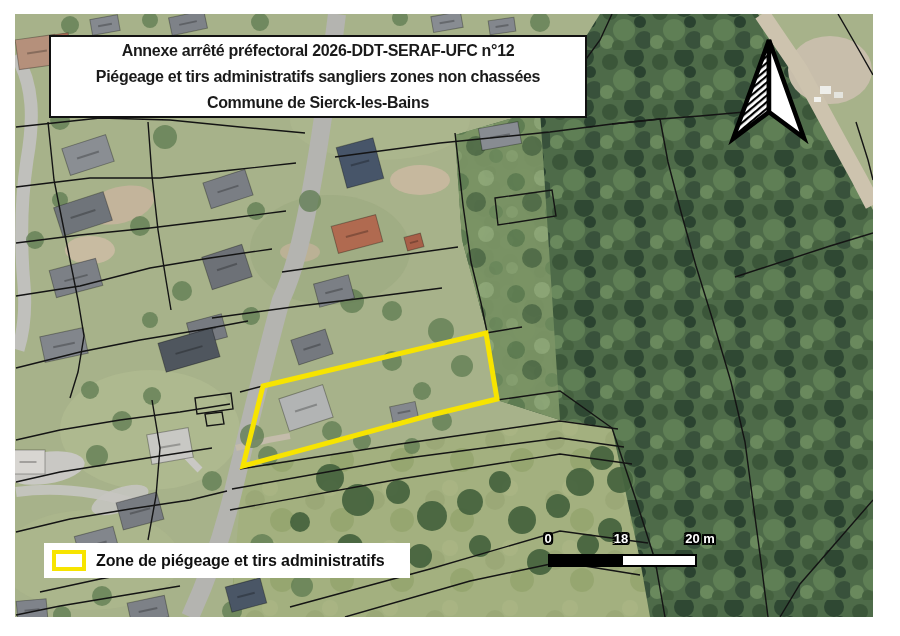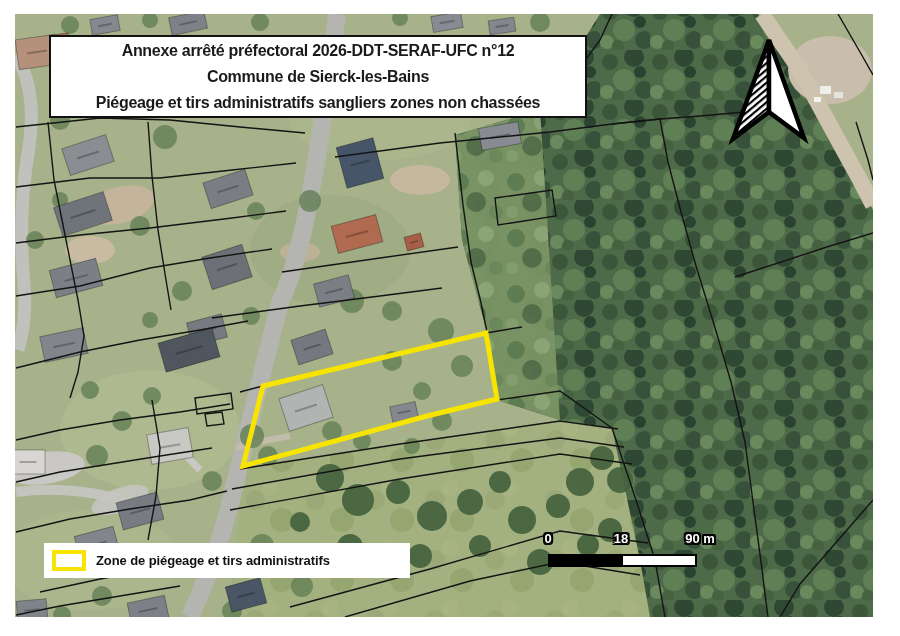--- a/index.html
+++ b/index.html
@@ -7,21 +7,21 @@
         font-family:"Liberation Sans","DejaVu Sans",sans-serif;}
   #map-svg{position:absolute;left:0;top:0;}
   .overlay{position:absolute;box-sizing:border-box;}
   #title-box{left:49px;top:35px;width:538px;height:83px;background:#ffffff;
              border:2px solid #111;display:flex;flex-direction:column;justify-content:center;
              align-items:center;text-align:center;}
   #title-box .tl{font-weight:700;font-size:16px;line-height:26px;color:#1a1a1a;letter-spacing:-0.3px;white-space:nowrap;}
   #legend-box{left:44px;top:543px;width:366px;height:35px;background:#ffffff;
               display:flex;align-items:center;padding-left:8px;}
   #legend-swatch{width:26px;height:13px;background:#ffffff;border:4px solid #f7e400;margin-right:10px;flex:0 0 auto;}
-  #legend-label{font-weight:700;font-size:13px;letter-spacing:-0.1px;color:#111;white-space:nowrap;}
+  #legend-label{font-weight:700;font-size:16px;letter-spacing:-0.1px;color:#111;white-space:nowrap;}
   #scale-bar{left:537px;top:531px;width:190px;height:38px;}
   .stick{position:absolute;top:0;transform:translateX(-50%);font-weight:700;font-size:13px;color:#fff;
          text-shadow:-2px -2px 0 #000,2px -2px 0 #000,-2px 2px 0 #000,2px 2px 0 #000,
                      0 -2px 0 #000,0 2px 0 #000,-2px 0 0 #000,2px 0 0 #000;white-space:nowrap;}
   #scale-rule{position:absolute;left:11px;top:23px;width:145px;height:9px;border:2px solid #000;
               background:#fff;display:flex;}
   #scale-rule .seg1{width:50%;height:100%;background:#000;}
   #scale-rule .seg2{width:50%;height:100%;background:#fff;}
 </style>
 </head>
@@ -328,32 +328,32 @@
   </g>
 
   <g>
     <path d="M 769,40 L 733,139 L 769,112 Z" fill="url(#hatch)" stroke="#000" stroke-width="4.5" stroke-linejoin="miter"></path>
     <path d="M 769,40 L 804,138 L 769,112 Z" fill="#ffffff" stroke="#000" stroke-width="4.5" stroke-linejoin="miter"></path>
   </g>
 </svg>
 
 <div id="title-box" class="overlay">
   <div class="tl">Annexe arrêté préfectoral 2026-DDT-SERAF-UFC n°12</div>
+  <div class="tl">Piégeage et tirs administratifs sangliers zones non chassées</div>
   <div class="tl">Commune de Sierck-les-Bains</div>
-  <div class="tl">Piégeage et tirs administratifs sangliers zones non chassées</div>
 </div>
 
 <div id="legend-box" class="overlay">
   <span id="legend-swatch"></span>
   <span id="legend-label">Zone de piégeage et tirs administratifs</span>
 </div>
 
 <div id="scale-bar" class="overlay">
   <span class="stick" style="left:11px">0</span>
   <span class="stick" style="left:84px">18</span>
-  <span class="stick" style="left:163px">90 m</span>
+  <span class="stick" style="left:163px">20 m</span>
   <div id="scale-rule">
     <div class="seg1"></div>
         <div class="seg2"></div>
   </div>
 </div>
 
 </div>
 
 </body></html>

